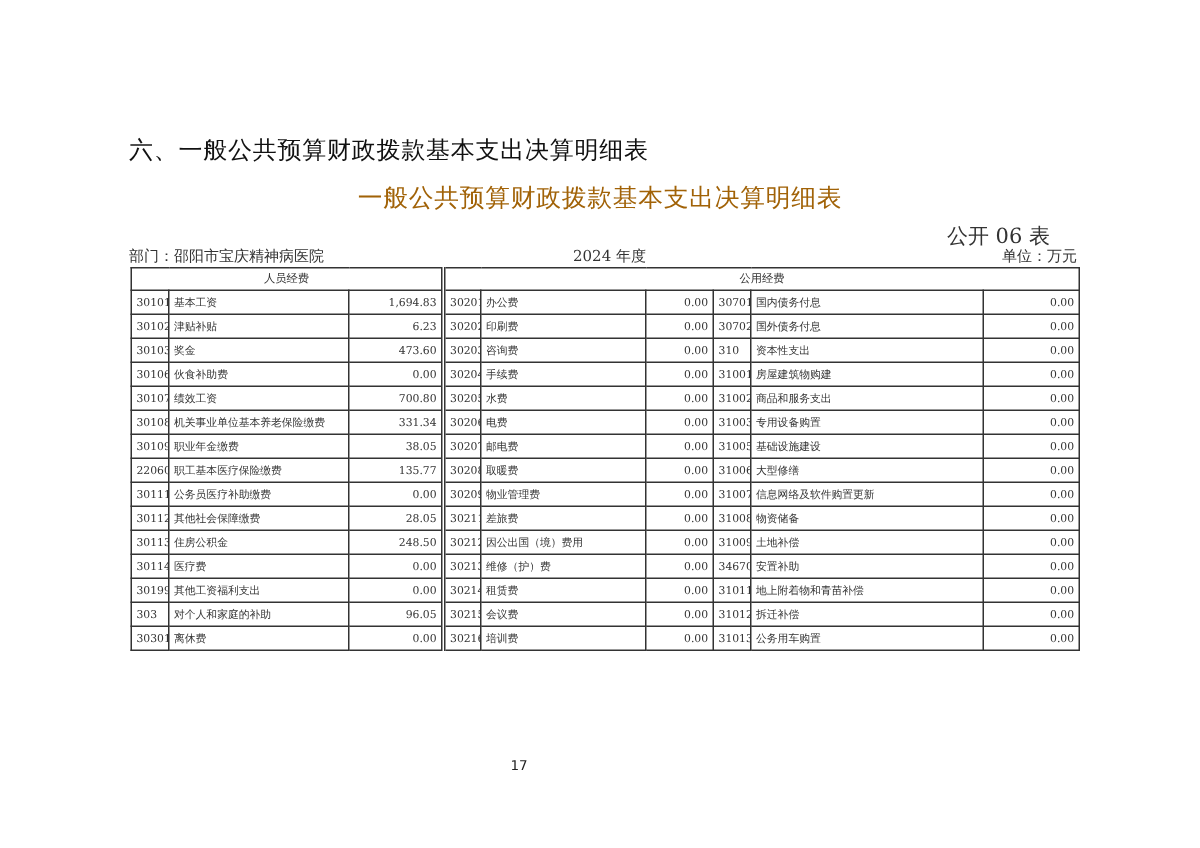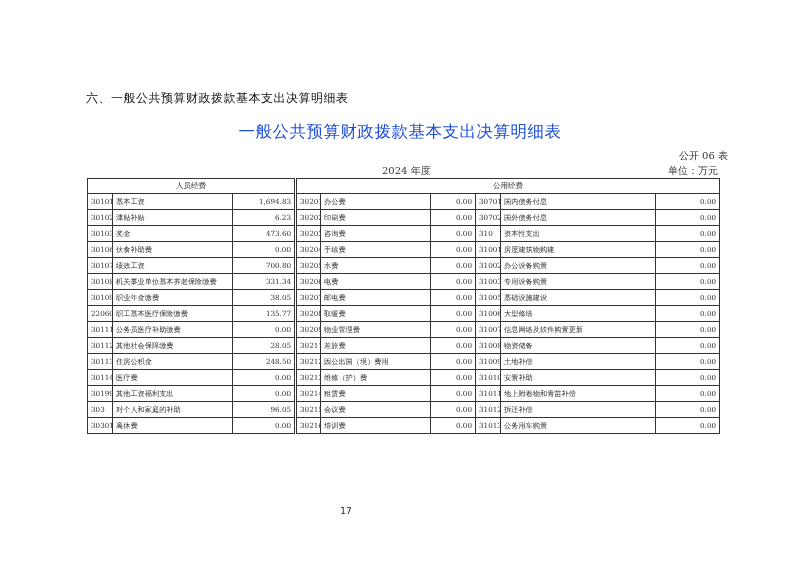--- a/index.html
+++ b/index.html
@@ -1,22 +1,22 @@
 <!DOCTYPE html>
 <html><head>
 <meta charset="utf-8">
 <style>
   html, body { margin:0; padding:0; background:#ffffff; }
   body { width:800px; height:565px; position:relative; overflow:hidden;
          font-family:"DejaVu Serif", "Liberation Serif", serif; color:#1a1a1a; }
-  .section-title { position:absolute; left:86px; top:90px; font-size:12px;
+  .section-title { position:absolute; left:86px; top:90px; font-size:16px;
                    font-family:"DejaVu Sans", "Liberation Sans", sans-serif; letter-spacing:0.5px; color:#111; }
   .table-title { position:absolute; left:0; width:800px; top:121px; text-align:center; font-size:16.5px;
-                 font-family:"DejaVu Sans", "Liberation Sans", sans-serif; letter-spacing:0.5px; color:#1d4ed8; }
-  .form-no { position:absolute; right:72px; top:149px; font-size:10px; color:#333; }
+                 font-family:"DejaVu Sans", "Liberation Sans", sans-serif; letter-spacing:0.5px; color:#a16207; }
+  .form-no { position:absolute; right:100px; top:149px; font-size:14px; color:#333; }
   .meta-row { position:absolute; left:86px; width:632px; top:164px; height:13px; font-size:10px; color:#333; }
   .meta-row .dept { position:absolute; left:0; top:0; }
   .meta-row .year { position:absolute; left:296px; top:0; }
   .meta-row .unit { position:absolute; right:0; top:0; }
 
   table.detail { position:absolute; left:87px; top:178px; width:632px;
                  border-collapse:collapse; table-layout:fixed; font-size:7.2px; color:#333; }
   table.detail td { border:1px solid #333; padding:0 3px; height:15px; line-height:15px;
                     white-space:nowrap; overflow:hidden; }
   table.detail tr.group-head td { height:14px; line-height:14px; text-align:center; font-size:7.5px; }
@@ -31,20 +31,21 @@
   .page-num { position:absolute; left:0; width:692px; top:506px; text-align:center; font-size:9px;
               font-family:"DejaVu Sans", "Liberation Sans", sans-serif; color:#222; }
 </style>
 </head>
 <body>
 
 <div class="section-title">六、一般公共预算财政拨款基本支出决算明细表</div>
 <div class="table-title">一般公共预算财政拨款基本支出决算明细表</div>
 <div class="form-no">公开 06 表</div>
 <div class="meta-row">
+  <span class="dept">部门：邵阳市宝庆精神病医院</span>
   <span class="year">2024 年度</span>
   <span class="unit">单位：万元</span>
 </div>
 
 <table class="detail">
   <colgroup>
     <col style="width:25px">
       <col style="width:120px">
       <col style="width:63px">
     <col style="width:25px">
@@ -104,21 +105,21 @@
         <td class="num">0.00</td>
       </tr>
       <tr>
         <td class="code">30107</td>
         <td class="name sub">绩效工资</td>
         <td class="num sep">700.80</td>
         <td class="code">30205</td>
         <td class="name sub">水费</td>
         <td class="num">0.00</td>
         <td class="code">31002</td>
-        <td class="name sub">办公设备购置</td>
+        <td class="name sub">商品和服务支出</td>
         <td class="num">0.00</td>
       </tr>
       <tr>
         <td class="code">30108</td>
         <td class="name sub">机关事业单位基本养老保险缴费</td>
         <td class="num sep">331.34</td>
         <td class="code">30206</td>
         <td class="name sub">电费</td>
         <td class="num">0.00</td>
         <td class="code">31003</td>
@@ -180,21 +181,21 @@
         <td class="name sub">土地补偿</td>
         <td class="num">0.00</td>
       </tr>
       <tr>
         <td class="code">30114</td>
         <td class="name sub">医疗费</td>
         <td class="num sep">0.00</td>
         <td class="code">30213</td>
         <td class="name sub">维修（护）费</td>
         <td class="num">0.00</td>
-        <td class="code">31010</td>
+        <td class="code">34670</td>
         <td class="name sub">安置补助</td>
         <td class="num">0.00</td>
       </tr>
       <tr>
         <td class="code">30199</td>
         <td class="name sub">其他工资福利支出</td>
         <td class="num sep">0.00</td>
         <td class="code">30214</td>
         <td class="name sub">租赁费</td>
         <td class="num">0.00</td>

